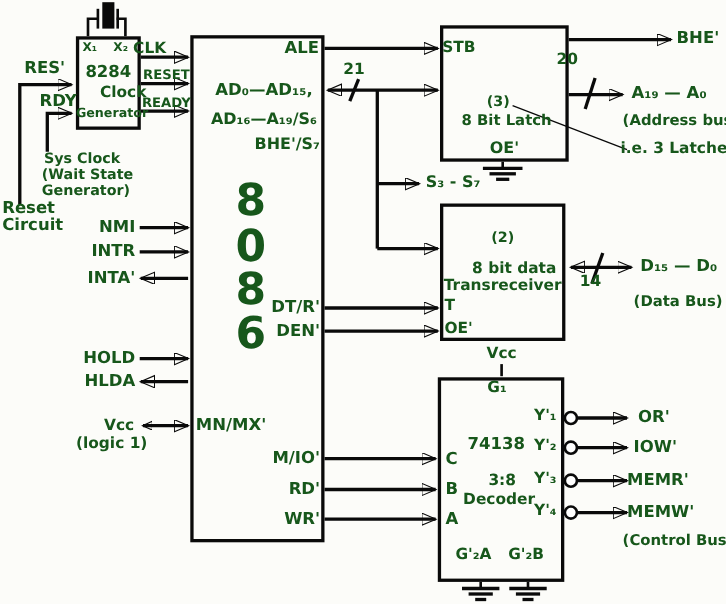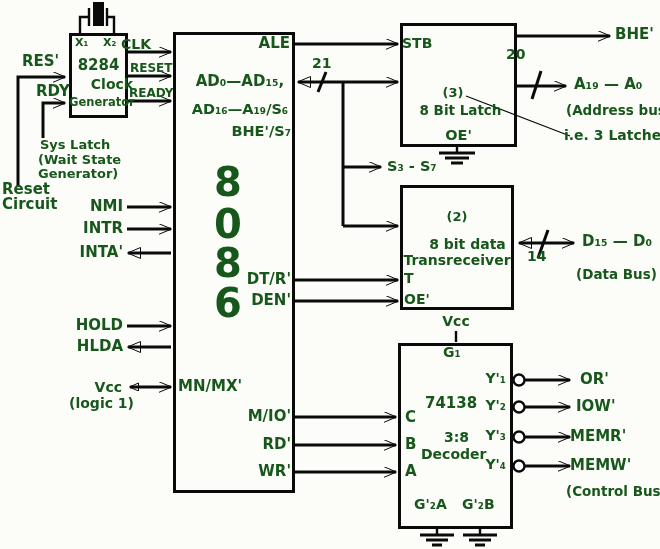--- a/index.html
+++ b/index.html
@@ -120,21 +120,21 @@
   <div class="lbl" style="left:22px;top:54px;font-size:15px;">RES'</div>
   <div class="lbl" style="left:36px;top:84px;font-size:15px;">RDY</div>
   <div class="lbl" style="left:75px;top:37px;font-size:11px;">X₁</div>
   <div class="lbl" style="left:103px;top:37px;font-size:11px;">X₂</div>
   <div class="lbl ctr" style="left:69px;top:58px;width:59px;font-size:15px;">8284</div>
   <div class="lbl ctr" style="left:71px;top:77px;width:82px;font-size:14px;">Clock</div>
   <div class="lbl ctr" style="left:69px;top:96px;width:59px;font-size:11.5px;">Generator</div>
   <div class="lbl" style="left:121px;top:37px;font-size:14px;">CLK</div>
   <div class="lbl" style="left:130px;top:62px;font-size:12px;">RESET</div>
   <div class="lbl" style="left:129px;top:87px;font-size:12px;">READY</div>
-  <div class="lbl" style="left:40px;top:138px;font-size:13px;">Sys Latch</div>
+  <div class="lbl" style="left:40px;top:138px;font-size:13px;">Sys Clock</div>
   <div class="lbl" style="left:38px;top:153px;font-size:13px;">(Wait State</div>
   <div class="lbl" style="left:38px;top:167px;font-size:13px;">Generator)</div>
   <div class="lbl" style="left:2px;top:182px;font-size:15px;">Reset</div>
   <div class="lbl" style="left:2px;top:197px;font-size:15px;">Circuit</div>
 
   <div class="lbl rgt" style="left:238px;top:36px;width:52px;font-size:15px;">ALE</div>
   <div class="lbl ctr" style="left:184px;top:102px;width:112px;font-size:14.5px;">AD₁₆—A₁₉/S₆</div>
   <div class="lbl ctr" style="left:188px;top:74px;width:104px;font-size:15px;">AD₀—AD₁₅,</div>
   <div class="lbl rgt" style="left:198px;top:124px;width:93px;font-size:14.5px;">BHE'/S₇</div>
   <div class="lbl ctr digit" style="left:208px;top:162px;width:40px;">8</div>

